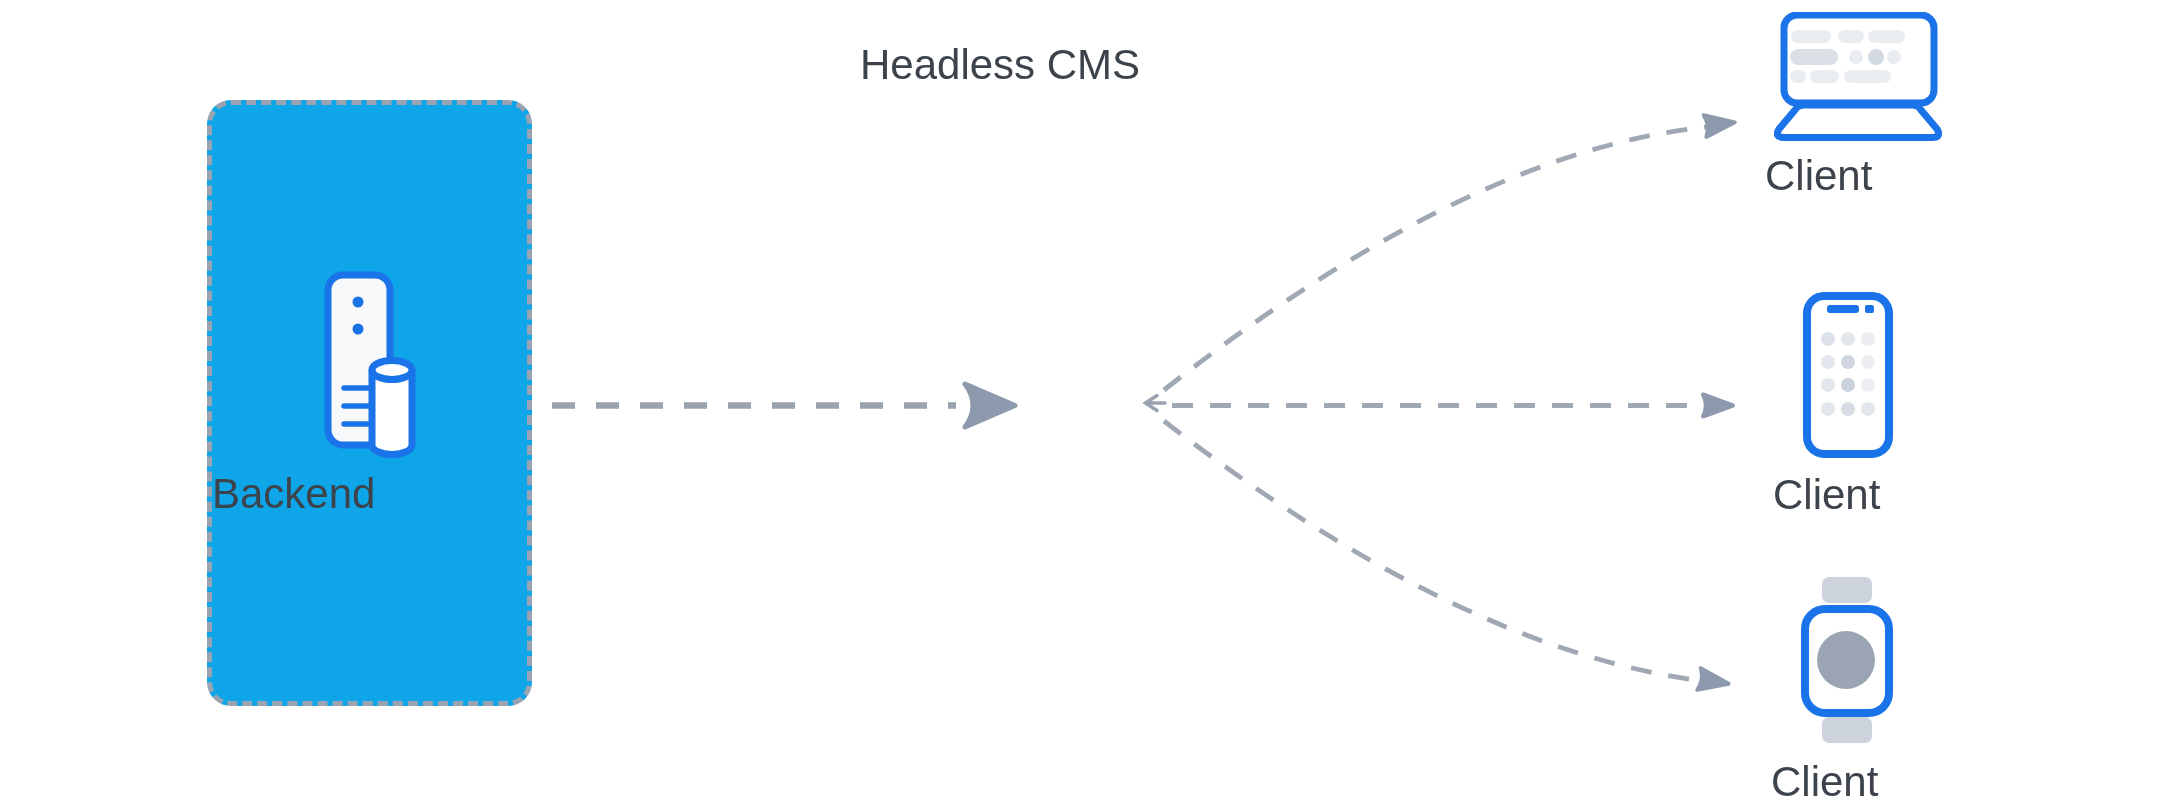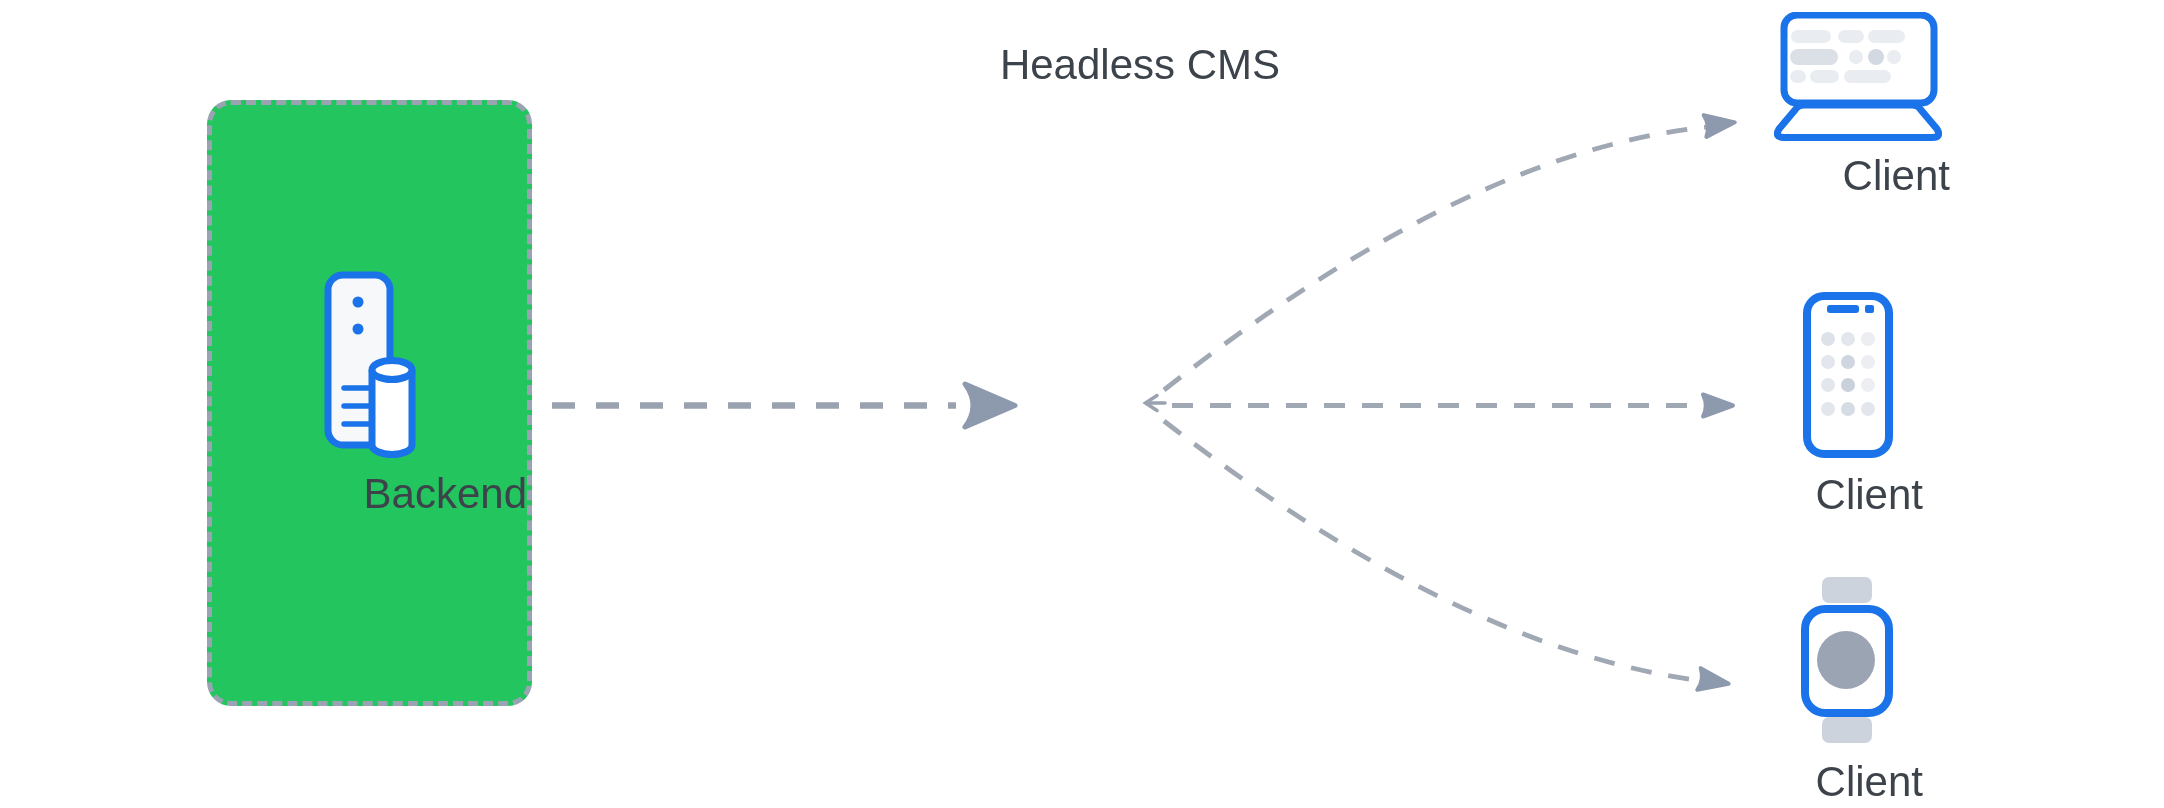--- a/index.html
+++ b/index.html
@@ -1,29 +1,29 @@
 <!DOCTYPE html>
 <html><head>
 <meta charset="utf-8">
 <style>
   html,body{margin:0;padding:0;background:#ffffff;}
   body{width:2164px;height:808px;position:relative;overflow:hidden;
        font-family:"Liberation Sans", sans-serif;color:#3c4149;}
   .canvas{position:absolute;inset:0;}
   .connector-layer{position:absolute;left:0;top:0;z-index:1;}
 
-  .diagram-title{position:absolute;left:880px;top:42px;width:400px;text-align:right;
+  .diagram-title{position:absolute;left:860px;top:42px;width:400px;text-align:left;
        font-size:42px;line-height:1.1;color:#3d434b;z-index:3;}
 
   
   .backend-box{position:absolute;left:207px;top:100px;width:325px;height:606px;
        box-sizing:border-box;border:5px dashed #9aa3b1;border-radius:24px;
-       background:#22c55e;z-index:2;}
+       background:#0ea5e9;z-index:2;}
   .backend-box .icon-wrap{position:absolute;left:50%;top:166px;transform:translateX(-50%);}
-  .node-label{font-size:42px;line-height:1;color:#3d434b;text-align:right;}
+  .node-label{font-size:42px;line-height:1;color:#3d434b;text-align:left;}
   .backend-label{position:absolute;left:0;top:368px;width:100%;}
 
   
   .api-node{position:absolute;left:1009px;top:362px;width:170px;z-index:2;}
   .api-grid{margin:0 auto;width:89px;display:grid;
        grid-template-columns:repeat(3,26px);grid-template-rows:repeat(3,26px);
        gap:5.5px;justify-content:center;}
   .api-dot{width:12px;height:12px;border:7px solid #1a73e8;border-radius:50%;
        background:#ffffff;box-sizing:content-box;}
   .api-label{margin-top:15px;}

